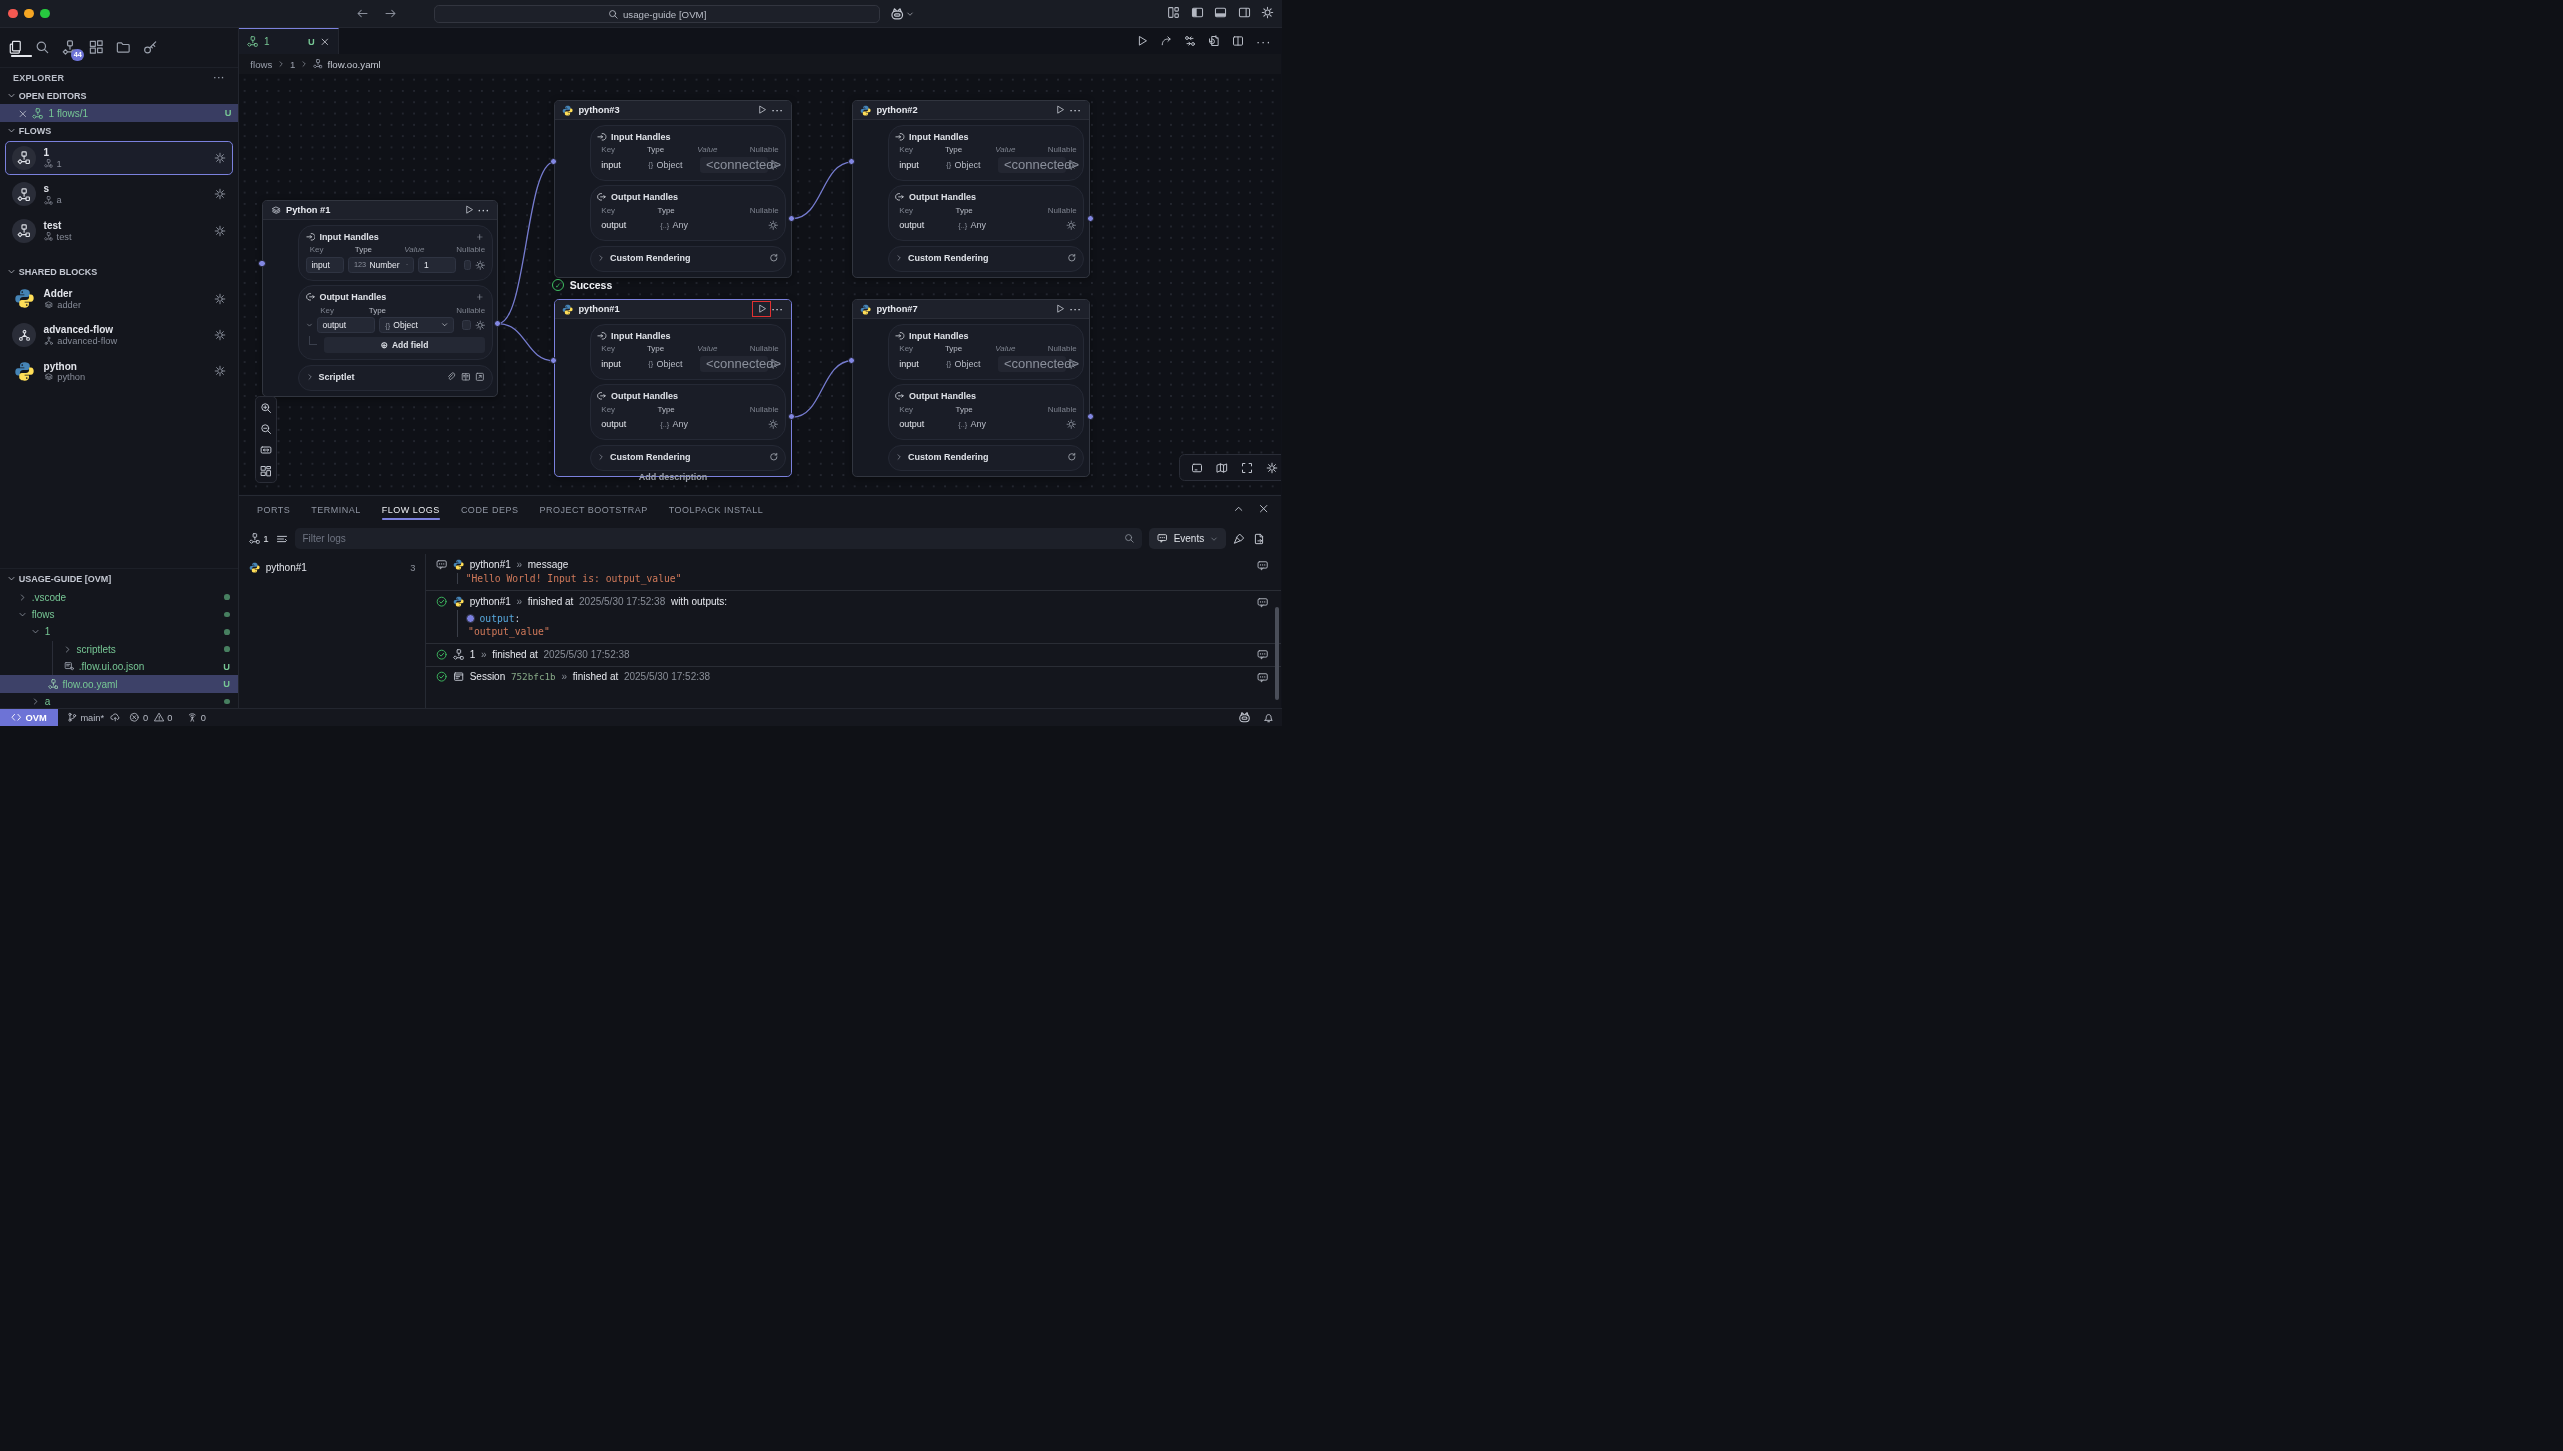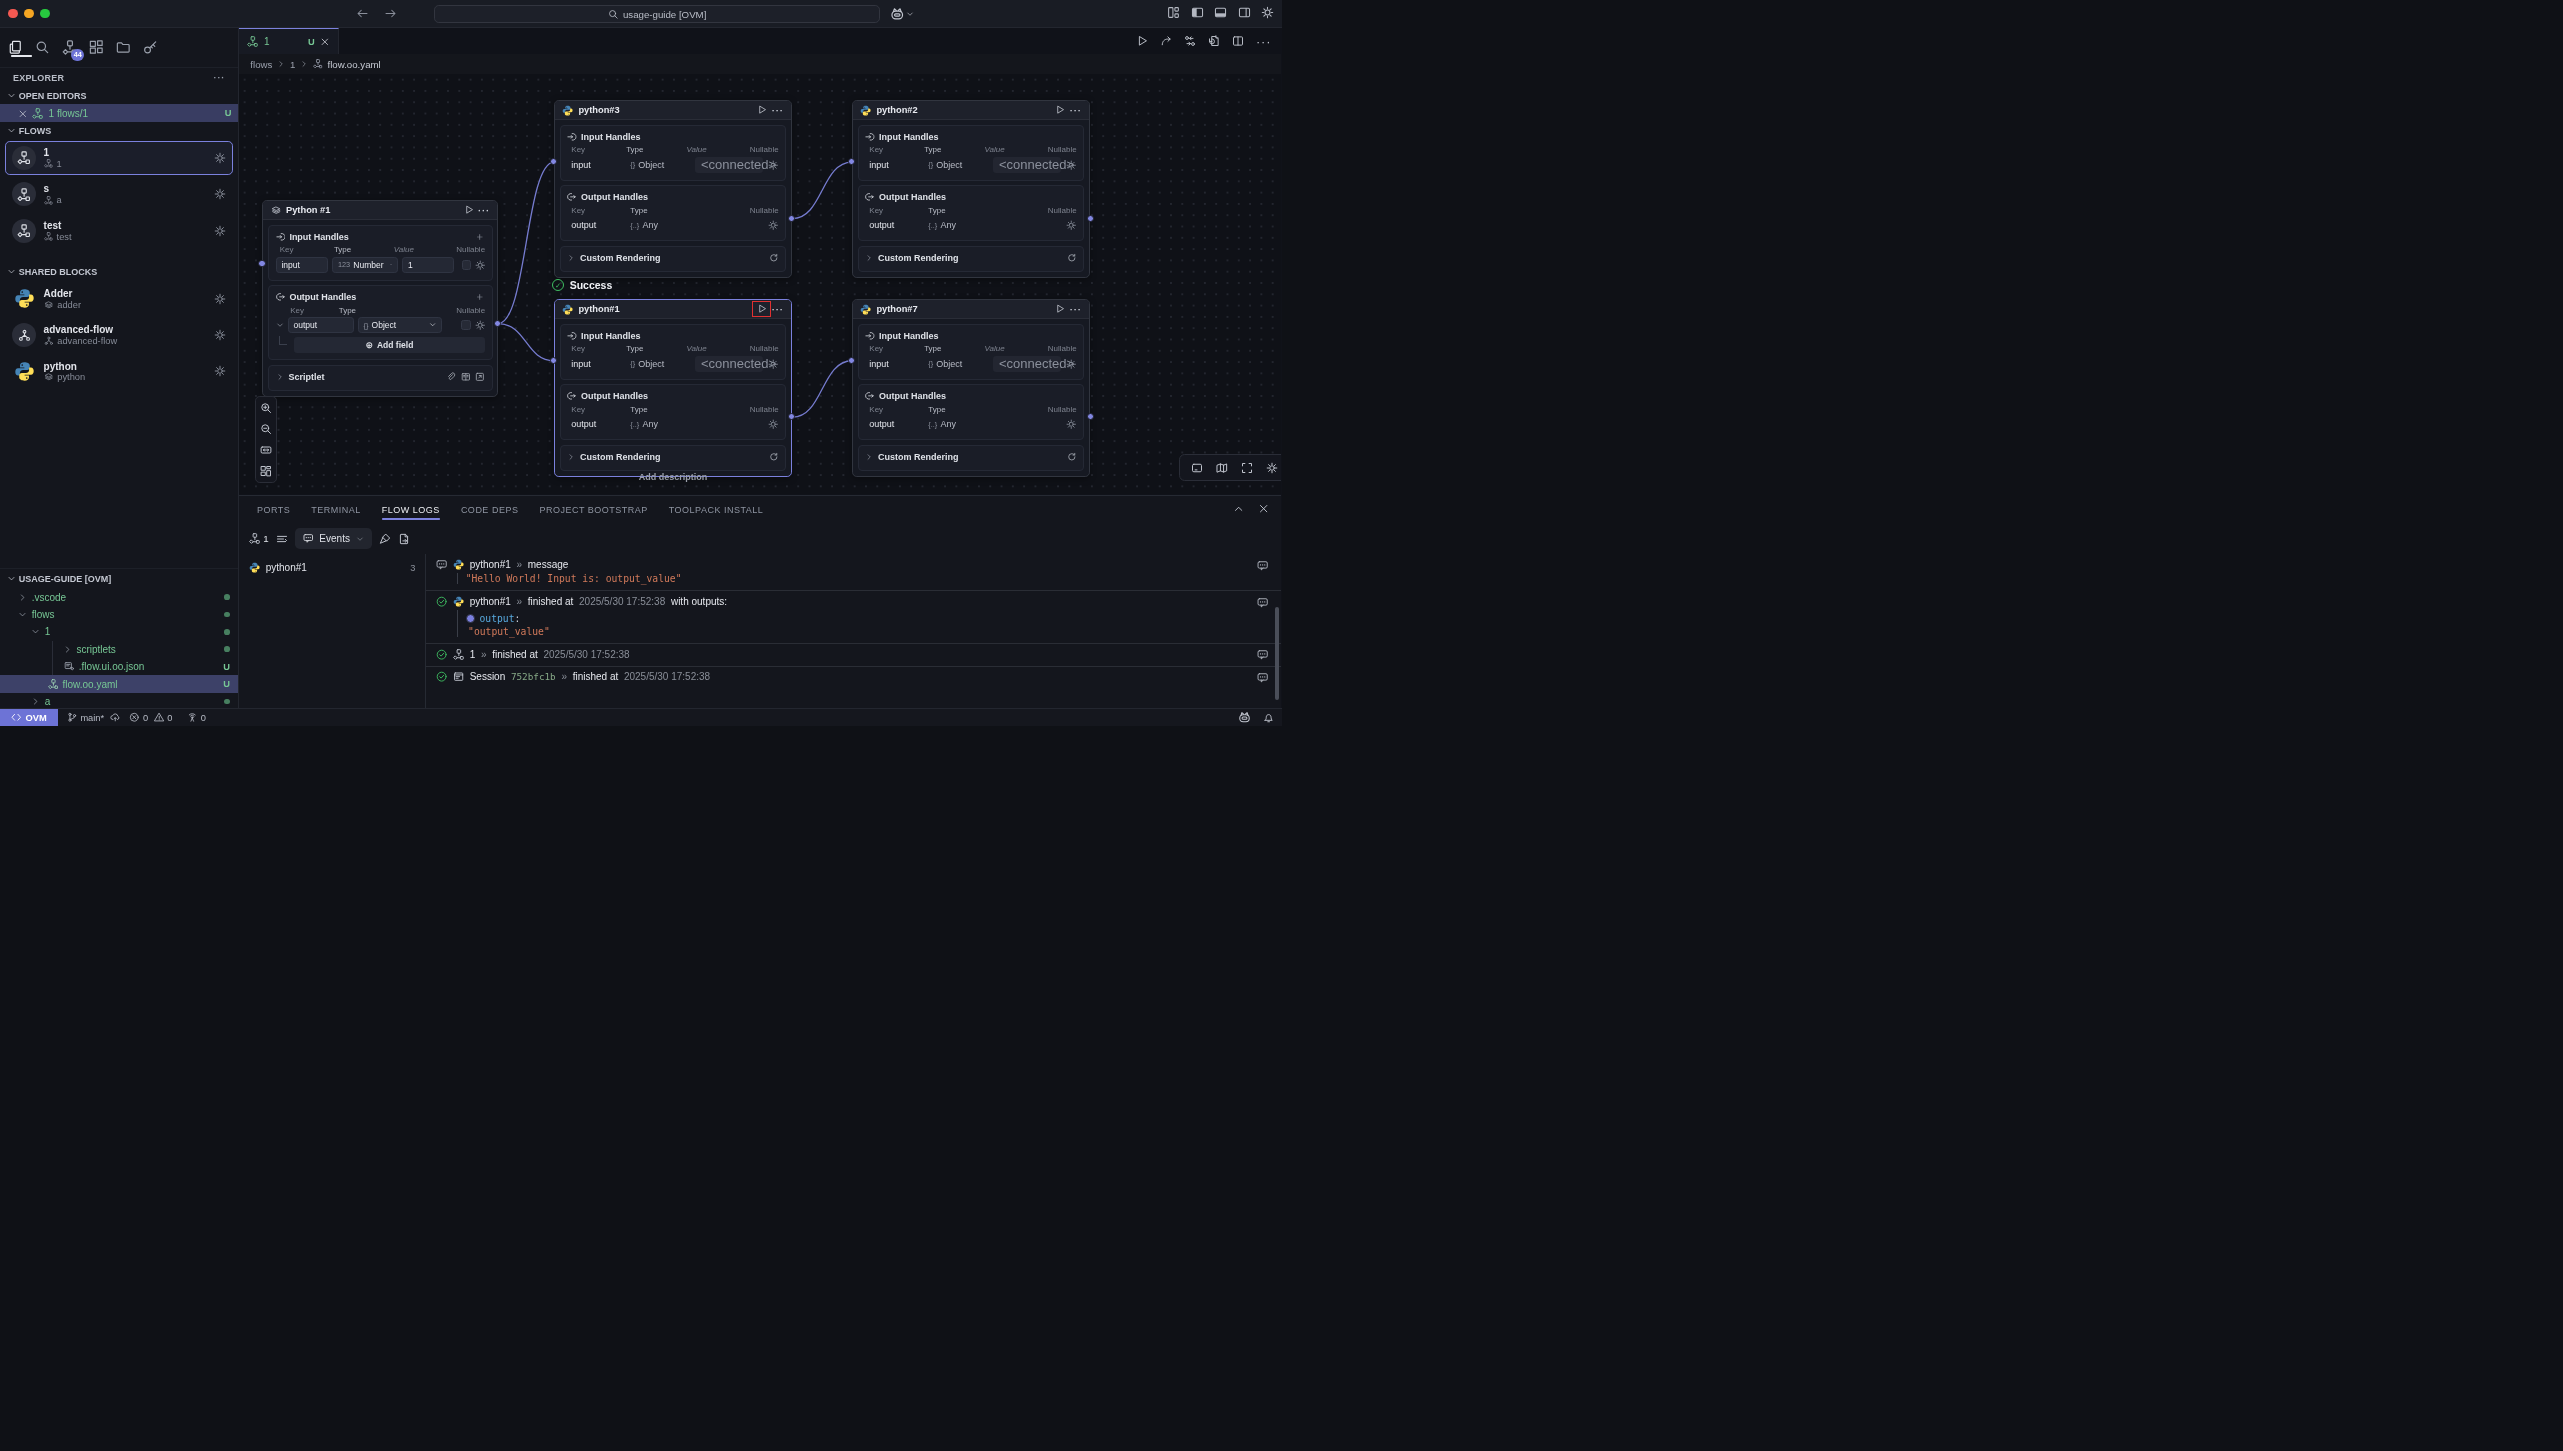--- a/index.html
+++ b/index.html
@@ -60,21 +60,21 @@
     background-image:radial-gradient(#23262f 0.8px, transparent 1px); background-size:11.3px 11.3px; overflow:hidden; }
   .edges { position:absolute; left:0; top:0; width:100%; height:100%; }
   .node { position:absolute; width:238px; background:#161922; border:0.8px solid #31353f; border-radius:4.8px; box-shadow:0 1.6px 6.5px rgba(0,0,0,.35); }
   .node.selected { border:1.2px solid #7b81de; }
   .node-header { height:19.4px; display:flex; align-items:center; gap:4.8px; padding:0 7.3px; background:#1e212b; border-bottom:0.8px solid #2a2d37; border-radius:4px 4px 0 0; font-size:9.3px; font-weight:bold; color:#e8eaf0; }
   .node-header .sp { flex:1; }
   .node-header .hplay { color:#c9cdd6; position:relative; }
   .node-header .hdots { color:#c9cdd6; font-size:9.7px; letter-spacing:0.8px; }
   .redbox { position:absolute; left:-4.8px; top:-3.2px; width:18.6px; height:16px; border:1.6px solid #e03131; }
   .node-body { padding:4.8px; }
-  .nsec { background:#1a1d27; border:0.8px solid #252935; border-radius:4px; padding:4px 6.5px 5.7px; margin-bottom:4.8px; }
+  .nsec { background:#1a1d27; border:0.8px solid #252935; border-radius:15px; padding:4px 6.5px 5.7px; margin-bottom:4.8px;margin-left:30px; }
   .nsec:last-child { margin-bottom:0; }
   .nsec-title { display:flex; align-items:center; gap:4px; height:13.7px; font-weight:bold; color:#dfe2e8; font-size:9px; }
   .nsec-title .sp { flex:1; }
   .plus { color:#8b909c; font-size:10.5px; font-weight:normal; }
   .ncols { display:flex; height:12px; color:#7d828e; font-size:8px; align-items:center; }
   .nrow { display:flex; align-items:center; height:18px; font-size:9px; color:#e4e6ec; }
   .c-key { width:63px; padding-left:4px; }
   .c-type { width:65px; color:#b9bdc7; display:flex; gap:3.2px; align-items:center; }
   .c-val { width:68px;font-style:italic; }
   .c-null { flex:1; display:flex; justify-content:flex-end; gap:4.8px; align-items:center; }
@@ -1326,20 +1326,26 @@
         <svg class="ic" width="11.3" height="11.3" style="color:#c4c8d2" viewBox="0 0 14 14">
             <use href="#i-flow"></use>
           </svg>
         <span>1</span>
       </span>
       <span style="color:#c4c8d2">
           <svg class="ic" width="12" height="12" viewBox="0 0 15 15">
             <use href="#i-list"></use>
           </svg>
         </span>
+      <div class="filter-input">
+        <input type="text" placeholder="Filter logs" style="">
+        <svg class="ic" width="10.5" height="10.5" style="color:#8a8f99" viewBox="0 0 13 13">
+            <use href="#i-search"></use>
+          </svg>
+      </div>
       <div class="events-btn">
         <svg class="ic" width="10.5" height="10.5" viewBox="0 0 13 13">
             <use href="#i-comment"></use>
           </svg>
         <span>Events</span>
         <svg class="ic" width="8" height="8" style="color:#8a8f99" viewBox="0 0 10 10">
             <use href="#i-chevd"></use>
           </svg>
       </div>
       <span style="color:#c4c8d2">

